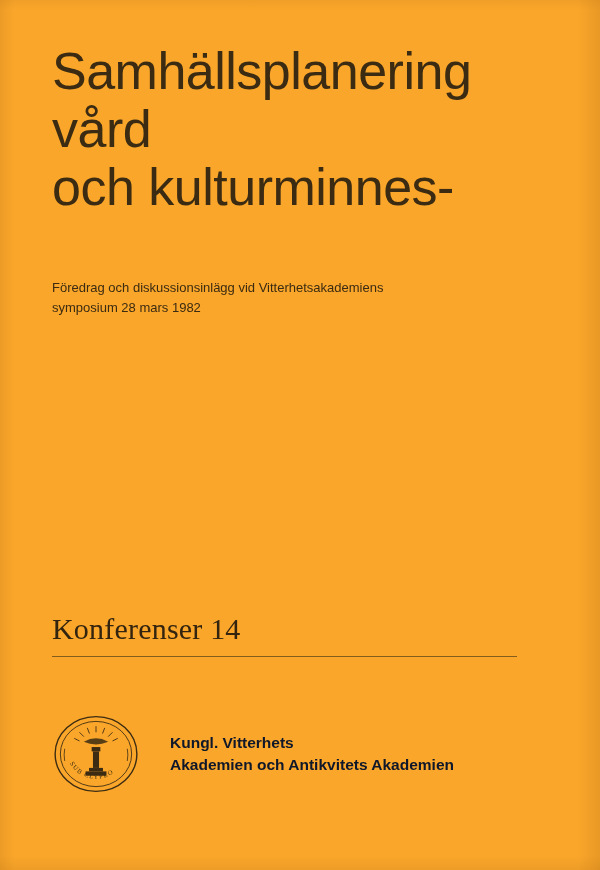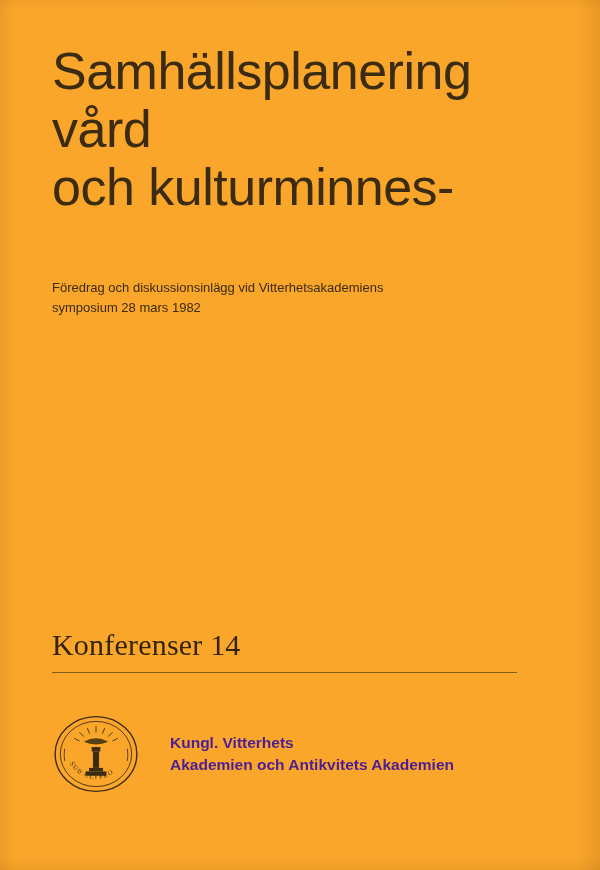--- a/index.html
+++ b/index.html
@@ -76,21 +76,20 @@
     font-size: 13px;
     line-height: 20px;
     color: #3b2b12;
   }
 
   .series-block {
     position: absolute;
     left: 52px;
     top: 612px;
     width: 465px;
-    margin-top: 16px;
   }
   .series-title {
     font-family: "Liberation Serif", serif;
     font-size: 30px;
     line-height: 34px;
     color: #33240f;
     letter-spacing: 0.2px;
   }
   .series-rule {
     margin-top: 10px;
@@ -114,21 +113,21 @@
     height: 80px;
     flex: 0 0 88px;
     position: relative;
   }
   .publisher-text {
     margin-left: 30px;
     font-family: "Liberation Sans", sans-serif;
     font-size: 15.5px;
     font-weight: bold;
     line-height: 22px;
-    color: #4c1d95;
+    color: #0f172a;
   }
   .publisher-text div { white-space: pre; }
 </style>
 </head>
 <body>
 
 <div class="cover">
 
   <div class="edge-top"></div>
   <div class="edge-left"></div>

